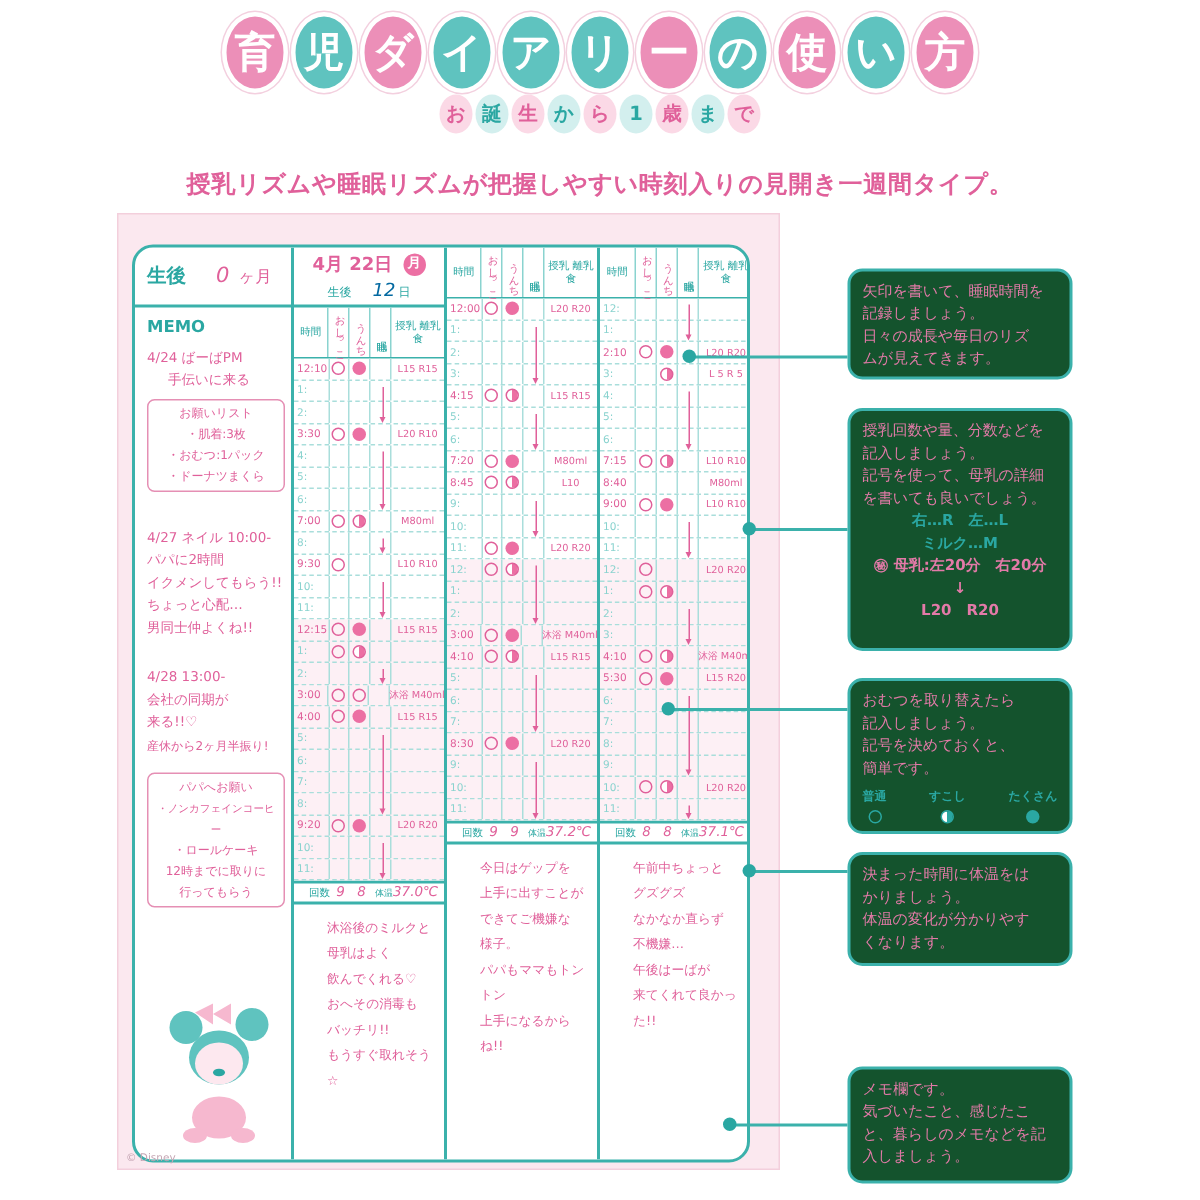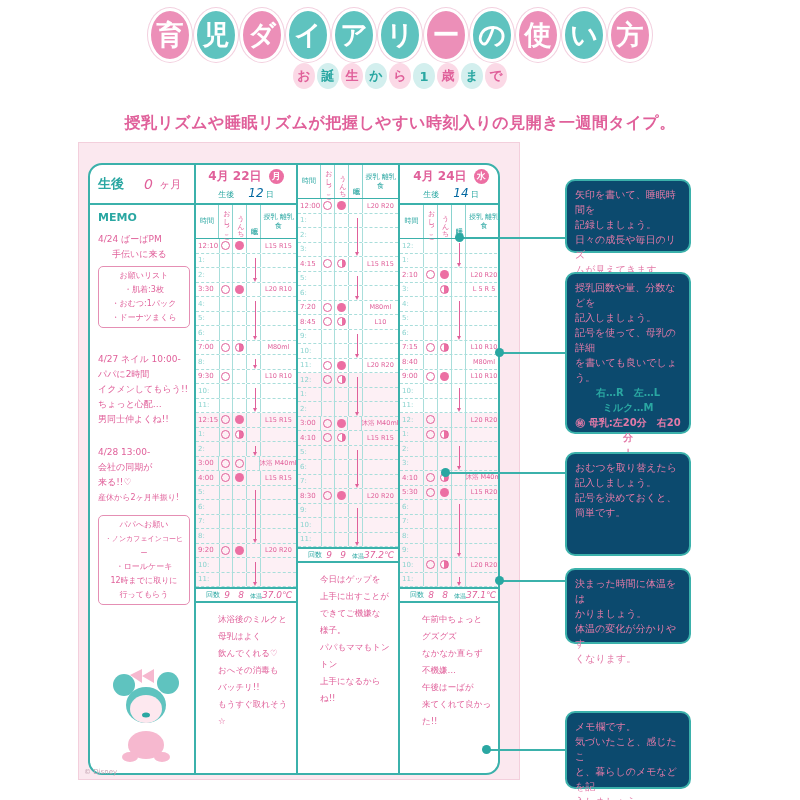--- a/index.html
+++ b/index.html
@@ -61,21 +61,21 @@
   .sleep-arrow { position: absolute; width: 1px; background: #e0609a; }
   .sleep-arrow::after { content: ""; position: absolute; bottom: -3px; left: -2px; border-left: 2.5px solid transparent; border-right: 2.5px solid transparent; border-top: 4px solid #e0609a; }
   .totals { display: flex; height: 16px; border-top: 2px solid #3bb1ab; border-bottom: 2px solid #3bb1ab; font-size: 7px; align-items: center; }
   .totals .lbl { width: 24px; color: #2aa7a2; text-align: right; }
   .totals .n { width: 14px; text-align: center; color: #e0609a; font-size: 9px; font-style: italic; }
   .totals .temp { flex: 1; color: #e0609a; font-size: 9px; padding-left: 2px; }
   .totals .temp span { color: #2aa7a2; font-size: 6px; }
   .day-memo { padding: 8px 4px 0 22px; font-size: 8.5px; line-height: 17px; color: #e0609a; }
 
   
-  .callout { position: absolute; left: 565px; width: 126px; border: 2px solid #3bb1ab; border-radius: 10px; background: #0c4a6e;
+  .callout { position: absolute; left: 565px; width: 150px; border: 2px solid #3bb1ab; border-radius: 10px; background: #14532d;
     padding: 6px 8px; font-size: 10px; line-height: 15px; color: #e37aa8; }
   .callout .center { text-align: center; font-weight: bold; }
   .callout .teal { color: #2aa7a2; }
   .legend { display: flex; justify-content: space-between; margin-top: 3px; font-size: 8px; font-weight: bold; color: #2aa7a2; text-align: center; }
   .legend div { display: flex; flex-direction: column; align-items: center; }
   .legend .mark { border-color: #2aa7a2; margin-top: 2px; }
   .legend .mark.half { background: linear-gradient(90deg, #fff 50%, #2aa7a2 50%); border: 1px solid #2aa7a2; }
   .legend .mark.full { background: #2aa7a2; }
   .leader { position: absolute; height: 2px; background: #3bb1ab; }
   .dot { position: absolute; width: 9px; height: 9px; border-radius: 50%; background: #2aa7a2; }
@@ -758,30 +758,20 @@
         <div class="day-memo">
           <div>今日はゲップを</div>
           <div>上手に出すことが</div>
           <div>できてご機嫌な</div>
           <div>様子。</div>
           <div>パパもママもトントン</div>
           <div>上手になるからね!!</div>
         </div>
       </div>
       <div class="day">
-    <div class="day-head">
-      <div class="date">
-        <span>4</span>月
-        <span>24</span>日
-        <span class="dow">水</span>
-      </div>
-      <div class="age-days">
-        <span>生後</span><b>14</b><span>日</span>
-      </div>
-    </div>
     <div class="col-head">
       <div class="ch c-time">時間</div>
       <div class="ch c-pee pink">おしっこ</div>
       <div class="ch c-poo pink">うんち</div>
       <div class="ch c-sleep" style="writing-mode:vertical-rl">睡眠</div>
       <div class="ch c-feed">授乳 離乳食</div>
     </div>
         <div class="rows">
           <div class="row">
             <div class="cell t c-time empty">12:</div>
@@ -1088,20 +1078,34 @@
     <div class="center teal">ミルク…M</div>
     <div class="center">㊙ 母乳:左20分　右20分</div>
     <div class="center">↓</div>
     <div class="center">L20　R20</div>
   </div>
 <div class="callout" style="top:452px;height:104px" id="co-diaper">
     <div>おむつを取り替えたら</div>
     <div>記入しましょう。</div>
     <div>記号を決めておくと、</div>
     <div>簡単です。</div>
+    <div class="legend">
+      <div>
+        <span>普通</span>
+        <span class="mark o"></span>
+      </div>
+      <div>
+        <span>すこし</span>
+        <span class="mark half"></span>
+      </div>
+      <div>
+        <span>たくさん</span>
+        <span class="mark full"></span>
+      </div>
+    </div>
   </div>
 <div class="callout" style="top:568px;height:76px" id="co-temp">
     <div>決まった時間に体温をは</div>
     <div>かりましょう。</div>
     <div>体温の変化が分かりやす</div>
     <div>くなります。</div>
   </div>
 <div class="callout" style="top:711px;height:78px" id="co-memo">
     <div>メモ欄です。</div>
     <div>気づいたこと、感じたこ</div>

